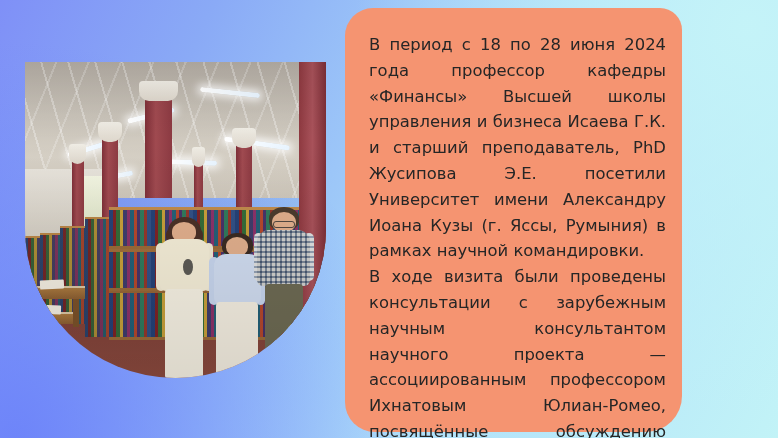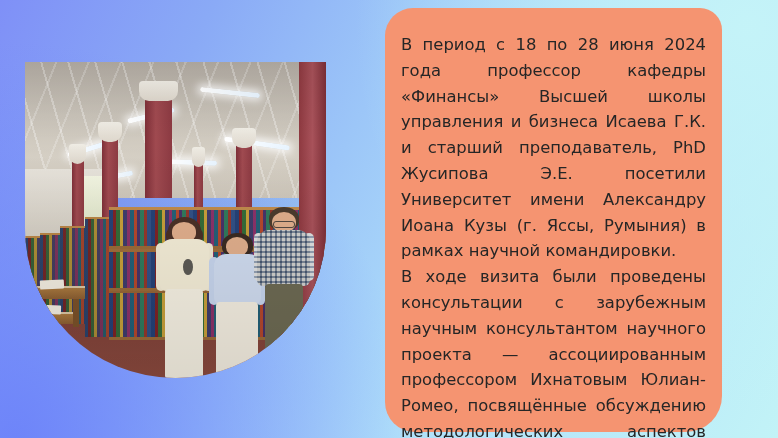--- a/index.html
+++ b/index.html
@@ -211,22 +211,21 @@
     background:linear-gradient(180deg, rgba(0,0,0,.05) 0%, rgba(0,0,0,0) 25%, rgba(0,0,0,.10) 100%);
   }
 
   
   #text-card {
     position:absolute;
     left:345px; top:8px;
     width:337px; height:424px;
     background:#f59471;
     border-radius:28px 22px 36px 30px;
-    padding:24px 16px 14px 16px;
-    margin-left:40px;
+    padding:24px 16px 14px 24px;
   }
   #body-text {
     font-family:"DejaVu Sans", sans-serif;
     font-size:16.4px;
     line-height:25.8px;
     color:#262626;
     text-align:justify;
     letter-spacing:0;
     word-spacing:0;
   }

